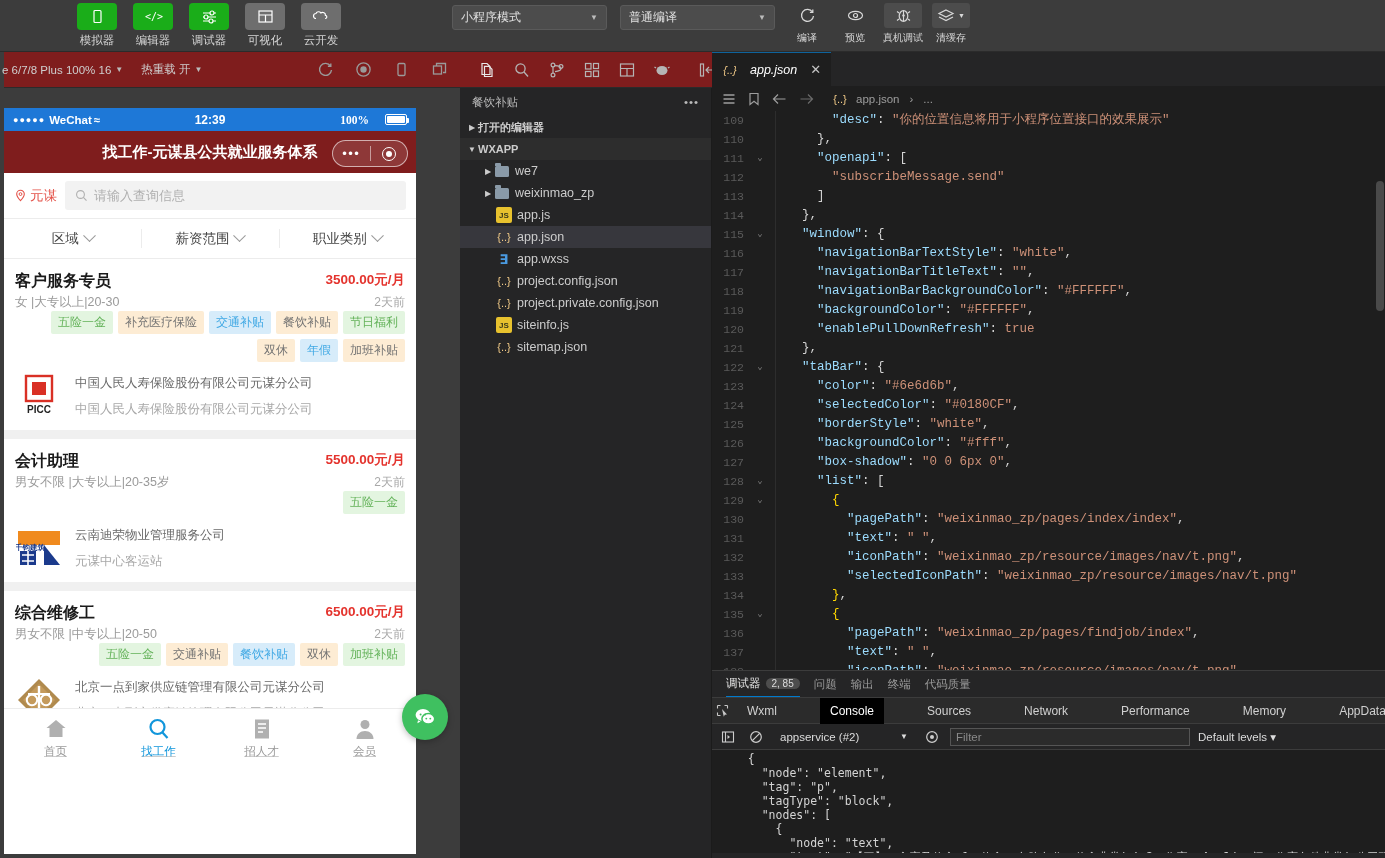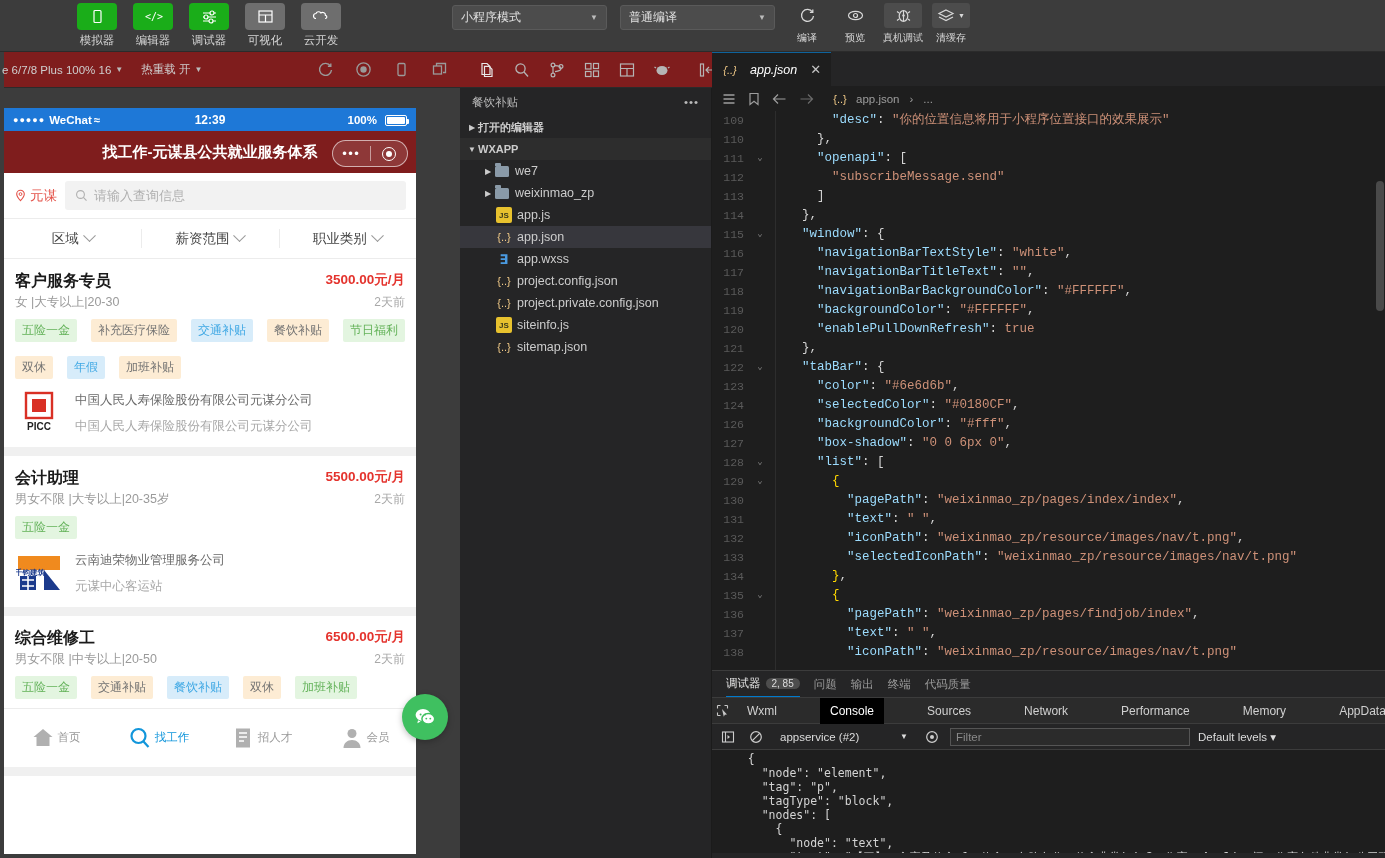--- a/index.html
+++ b/index.html
@@ -68,21 +68,21 @@
   .phone{
     position:absolute; left:4px; top:20px; width:412px; height:746px;
     background:#fff; overflow:hidden;
   }
   .status{
     height:23px; background:#1e78d7; color:#fff; display:flex; align-items:center;
     padding:0 9px; font-size:11.5px; font-weight:bold;
   }
   .status .dots{ letter-spacing:1px; font-size:9px; }
   .status .mid{ position:absolute; left:0; right:0; text-align:center; font-size:12px;}
-  .status .right{ margin-left:auto; display:flex; align-items:flex-end; gap:8px; z-index:2;}
+  .status .right{ margin-left:auto; display:flex; align-items:flex-start; gap:16px; z-index:2;font-family:Liberation Serif, serif;}
   .batt{ width:22px;height:11px;border:1.3px solid #fff;border-radius:2px; position:relative; }
   .batt:after{content:"";position:absolute;right:-3px;top:3px;width:2px;height:5px;background:#fff;border-radius:0 1px 1px 0;}
   .batt i{ position:absolute; left:1px;top:1px;bottom:1px;right:1px; background:#fff; border-radius:1px;}
 
   .navbar{
     height:42px; background:#7f1d1d; position:relative; display:flex; align-items:center;
   }
   .nav-title{ width:100%; text-align:center; color:#fff; font-size:15px; font-weight:bold;}
   .nav-caps{
     position:absolute; right:8px; top:9px; width:76px;height:27px;
@@ -108,41 +108,41 @@
   .chev{ width:9px;height:9px; border-right:1.4px solid #999; border-bottom:1.4px solid #999; transform:rotate(45deg) translate(-2px,-2px); }
 
   .joblist{ background:#f5f5f5; }
   .jobcard{ background:#fff; padding:12px 11px 10px; border-bottom:9px solid #f0f0f0; position:relative;}
   .jc-top{ display:flex; justify-content:space-between; align-items:flex-start;}
   .jc-title{ font-size:16px; font-weight:bold; color:#1a1a1a;}
   .jc-salary{ font-size:13.5px; font-weight:bold; color:#e4332d; white-space:nowrap;}
   .jc-row2{ display:flex; justify-content:space-between; align-items:center; margin-top:2px;}
   .jc-meta{ font-size:12.5px; color:#9a9a9a;}
   .jc-time{ font-size:12px; color:#a8a8a8;}
-  .tags{ display:flex; flex-wrap:wrap; gap:14px; margin-top:8px;}
+  .tags{ display:flex; flex-wrap:wrap; gap:5px; margin-top:0;justify-content:flex-end;}
   .tag{ font-size:12px; padding:3px 7px; border-radius:2px; white-space:nowrap;}
   .tag.green{ background:#e3f5e0; color:#63b259;}
   .tag.orange{ background:#fdecd4; color:#737373;}
   .tag.blue{ background:#d7ecfa; color:#3fa8e4;}
   .comp{ display:flex; margin-top:10px; gap:12px;}
   .logo{ width:48px;height:48px; flex:0 0 48px; display:flex;align-items:center;justify-content:center;}
   .compinfo{ flex:1; padding-top:2px;}
   .compname{ font-size:12.5px; color:#6a6a6a; line-height:18px;}
   .compsub{ font-size:12.5px; color:#a8a8a8; line-height:18px; margin-top:8px;}
 
   .fab{
     position:absolute; right:12px; bottom:118px; width:46px;height:46px;border-radius:50%;
     background:#3fc060; display:flex;align-items:center;justify-content:center;
     box-shadow:0 2px 6px rgba(0,0,0,.25); cursor:pointer; z-index:10;
   }
   .tabbar{
     position:absolute; left:0; bottom:0; width:412px; height:58px; background:#fff;
     border-top:1px solid #ececec; display:flex;
   }
-  .tabi{ flex:1; display:flex;flex-direction:row;align-items:center;justify-content:center;gap:3px;cursor:pointer;}
+  .tabi{ flex:1; display:flex;flex-direction:column;align-items:center;justify-content:center;gap:3px;cursor:pointer;text-decoration:underline;}
   .tabi .lab{ font-size:11.5px; color:#9a9a9a;}
   .tabi.sel .lab{ color:#1296db;}
 
   
   .explorer{
     position:absolute; left:460px; top:88px; width:252px; height:770px;
     background:#252526; border-right:1px solid #1b1b1b;
   }
   .ex-head{ height:28px; display:flex; align-items:center; padding:0 12px; color:#bbbbbb; font-size:11.5px; }
   .ex-head .dots{ margin-left:auto; letter-spacing:1px; color:#bbb; cursor:pointer;}
@@ -719,20 +719,21 @@
           <div class="cl"><span class="ln">115</span><span class="fold">⌄</span><span class="ctext">    <span class="k">"window"</span><span class="p">: {</span></span></div>
           <div class="cl"><span class="ln">116</span><span class="fold"></span><span class="ctext">      <span class="k">"navigationBarTextStyle"</span><span class="p">: </span><span class="s">"white"</span><span class="p">,</span></span></div>
           <div class="cl"><span class="ln">117</span><span class="fold"></span><span class="ctext">      <span class="k">"navigationBarTitleText"</span><span class="p">: </span><span class="s">""</span><span class="p">,</span></span></div>
           <div class="cl"><span class="ln">118</span><span class="fold"></span><span class="ctext">      <span class="k">"navigationBarBackgroundColor"</span><span class="p">: </span><span class="s">"#FFFFFF"</span><span class="p">,</span></span></div>
           <div class="cl"><span class="ln">119</span><span class="fold"></span><span class="ctext">      <span class="k">"backgroundColor"</span><span class="p">: </span><span class="s">"#FFFFFF"</span><span class="p">,</span></span></div>
           <div class="cl"><span class="ln">120</span><span class="fold"></span><span class="ctext">      <span class="k">"enablePullDownRefresh"</span><span class="p">: </span><span class="s">true</span></span></div>
           <div class="cl"><span class="ln">121</span><span class="fold"></span><span class="ctext">    <span class="p">},</span></span></div>
           <div class="cl"><span class="ln">122</span><span class="fold">⌄</span><span class="ctext">    <span class="k">"tabBar"</span><span class="p">: {</span></span></div>
           <div class="cl"><span class="ln">123</span><span class="fold"></span><span class="ctext">      <span class="k">"color"</span><span class="p">: </span><span class="s">"#6e6d6b"</span><span class="p">,</span></span></div>
           <div class="cl"><span class="ln">124</span><span class="fold"></span><span class="ctext">      <span class="k">"selectedColor"</span><span class="p">: </span><span class="s">"#0180CF"</span><span class="p">,</span></span></div>
+          <div class="cl"><span class="ln">125</span><span class="fold"></span><span class="ctext">      <span class="k">"borderStyle"</span><span class="p">: </span><span class="s">"white"</span><span class="p">,</span></span></div>
           <div class="cl"><span class="ln">126</span><span class="fold"></span><span class="ctext">      <span class="k">"backgroundColor"</span><span class="p">: </span><span class="s">"#fff"</span><span class="p">,</span></span></div>
           <div class="cl"><span class="ln">127</span><span class="fold"></span><span class="ctext">      <span class="k">"box-shadow"</span><span class="p">: </span><span class="s">"0 0 6px 0"</span><span class="p">,</span></span></div>
           <div class="cl"><span class="ln">128</span><span class="fold">⌄</span><span class="ctext">      <span class="k">"list"</span><span class="p">: [</span></span></div>
           <div class="cl"><span class="ln">129</span><span class="fold">⌄</span><span class="ctext">        <span class="y">{</span></span></div>
           <div class="cl"><span class="ln">130</span><span class="fold"></span><span class="ctext">          <span class="k">"pagePath"</span><span class="p">: </span><span class="s">"weixinmao_zp/pages/index/index"</span><span class="p">,</span></span></div>
           <div class="cl"><span class="ln">131</span><span class="fold"></span><span class="ctext">          <span class="k">"text"</span><span class="p">: </span><span class="s">" "</span><span class="p">,</span></span></div>
           <div class="cl"><span class="ln">132</span><span class="fold"></span><span class="ctext">          <span class="k">"iconPath"</span><span class="p">: </span><span class="s">"weixinmao_zp/resource/images/nav/t.png"</span><span class="p">,</span></span></div>
           <div class="cl"><span class="ln">133</span><span class="fold"></span><span class="ctext">          <span class="k">"selectedIconPath"</span><span class="p">: </span><span class="s">"weixinmao_zp/resource/images/nav/t.png"</span></span></div>
           <div class="cl"><span class="ln">134</span><span class="fold"></span><span class="ctext">        <span class="y">}</span><span class="p">,</span></span></div>
           <div class="cl"><span class="ln">135</span><span class="fold">⌄</span><span class="ctext">        <span class="y">{</span></span></div>

